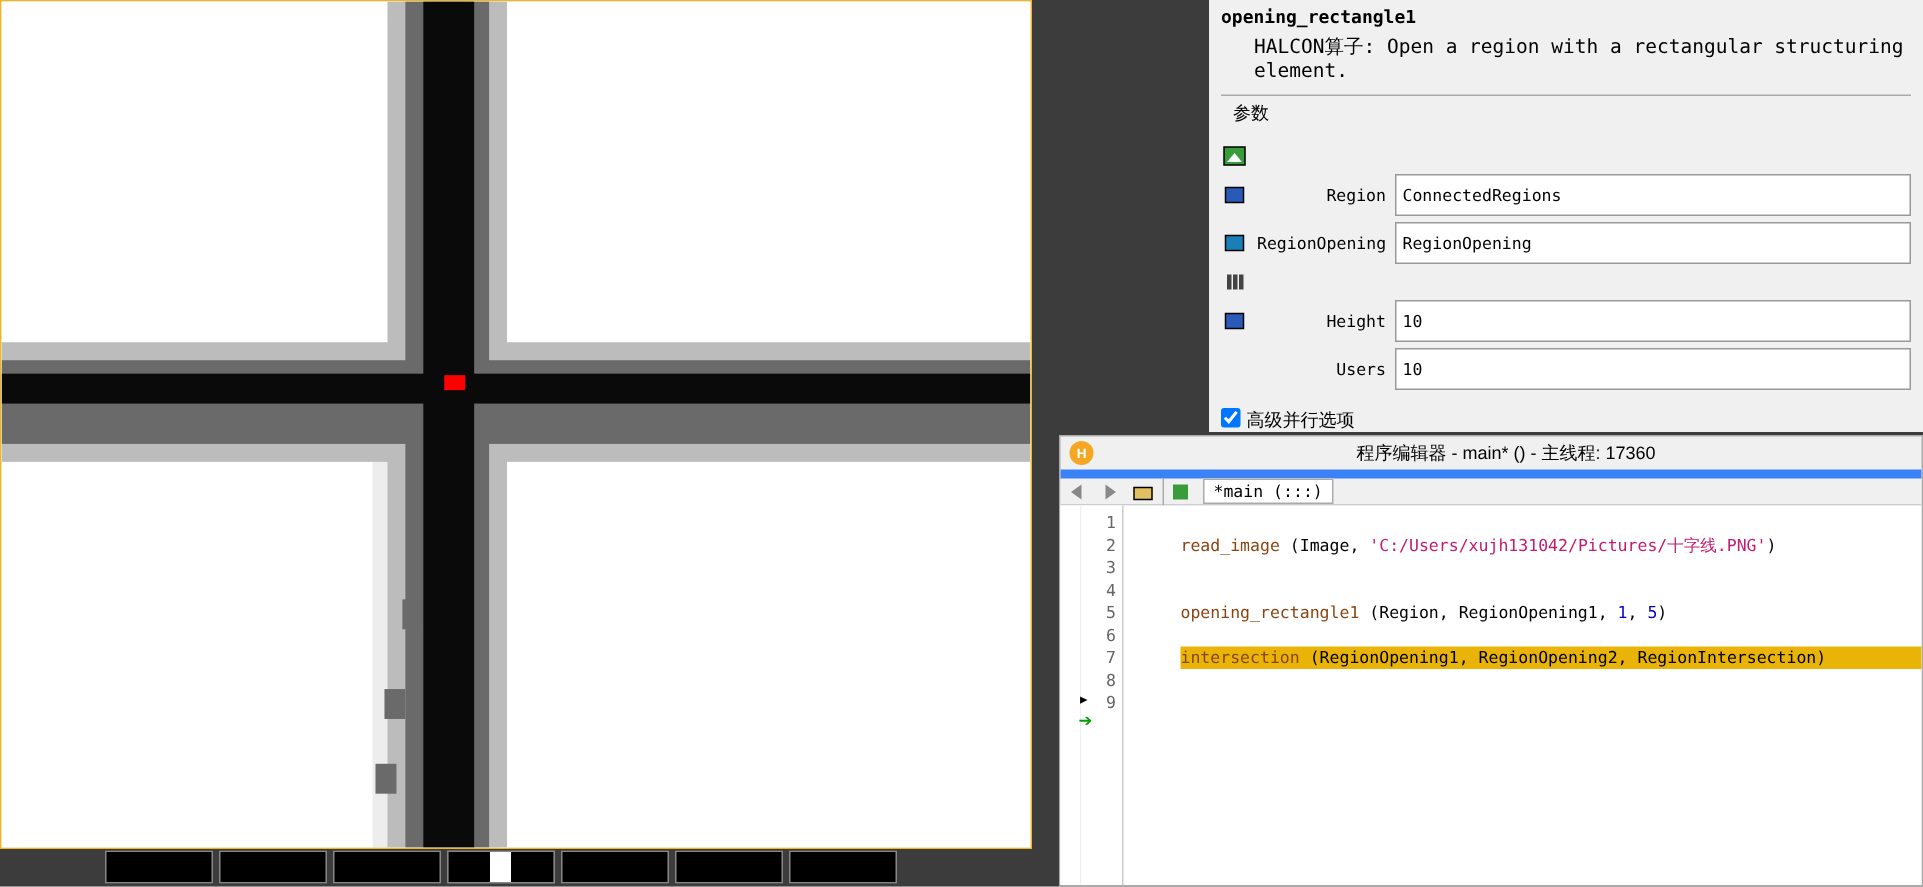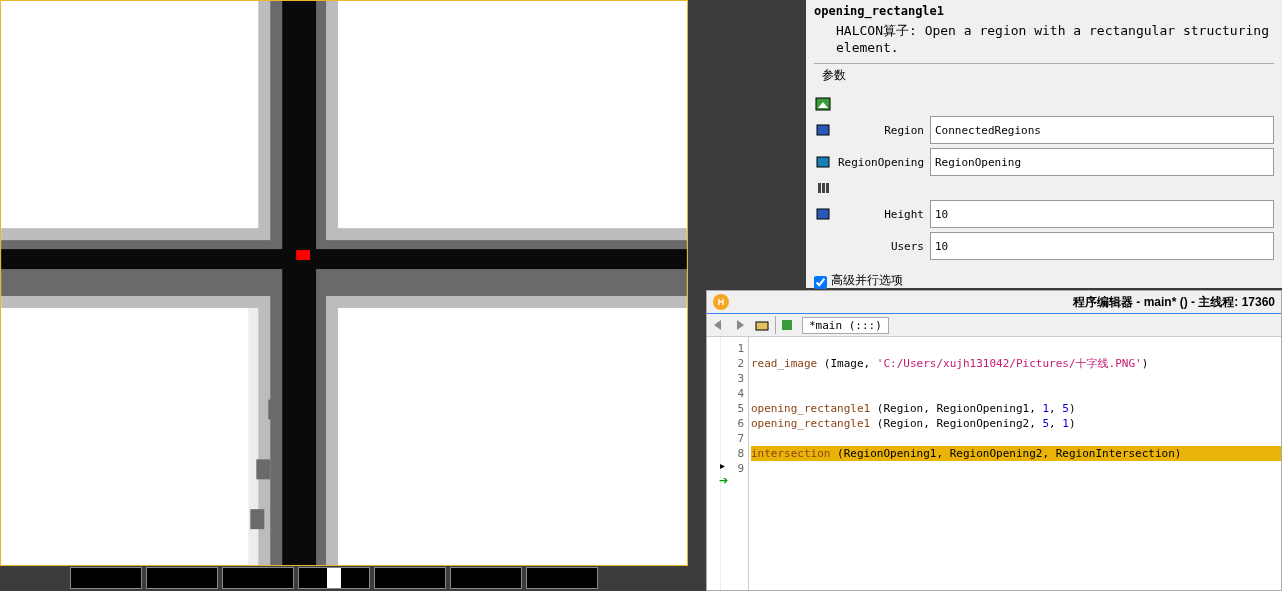--- a/index.html
+++ b/index.html
@@ -13,39 +13,39 @@
 
 .param-panel { position: absolute; left: 806px; top: 0; width: 476px; height: 288px; background: #f0f0f0; padding: 4px 8px; }
 .op-title { font-weight: bold; font-size: 12px; font-family: Consolas, monospace; margin-bottom: 4px; }
 .op-desc { font-family: Consolas, monospace; font-size: 13px; margin-left: 22px; margin-bottom: 8px; }
 .fieldset-label { font-size: 12px; padding: 0 4px; background: #f0f0f0; display: inline-block; position: relative; top: -8px; left: 4px; }
 .param-field { border-top: 1px solid #aaa; margin-top: 4px; padding-top: 11px; }
 .param-row { display: flex; align-items: center; margin: 4px 0; justify-content: space-between; }
 .param-icon { width: 18px; height: 16px; margin-right: 6px; display: inline-flex; align-items: center; justify-content: center; }
 .param-label { width: 92px; text-align: right; padding-right: 6px; font-family: Consolas, monospace; font-size: 11px; }
 .param-input { flex: 1; height: 28px; border: 1px solid #999; padding: 0 4px; font-size: 11px; font-family: Consolas, monospace; background: #fff; }
-.adv-row { display: flex; align-items: flex-end; margin-top: 12px; margin-bottom: 6px; }
+.adv-row { display: flex; align-items: flex-start; margin-top: 12px; margin-bottom: 6px; }
 .adv-row input[type="checkbox"] { margin-right: 4px; }
 .btn-row { display: flex; gap: 22px; }
 .btn { flex: 1; height: 22px; border: 3px solid #22c55e; background: #f5f5f5; font-size: 12px; cursor: pointer; display: flex; align-items: center; justify-content: center; }
 .btn.primary { border: 2px solid #4a90d9; background: #fff; }
 
 .editor-panel { position: absolute; left: 706px; top: 290px; width: 576px; height: 301px; background: #f0f0f0; border: 1px solid #aaa; }
 .editor-title-row { display: flex; align-items: center; height: 22px; padding: 0 6px; gap: 4px; }
 .halcon-icon { width: 16px; height: 16px; background: #f5a623; border-radius: 50%; display: flex; align-items: center; justify-content: center; color: #fff; font-size: 9px; font-weight: bold; }
-.editor-title { flex: 1; text-align: right; font-size: 12px; font-weight: bold; }
-.editor-toolbar { display: flex; align-items: center; height: 24px; border-top: 1px solid #3b82f6; border-bottom: 1px solid #ccc; padding: 0 2px; gap: 2px; background: #f0f0f0; }
+.editor-title { flex: 1; text-align: center; font-size: 12px; }
+.editor-toolbar { display: flex; align-items: center; height: 24px; border-top: 6px solid #3b82f6; border-bottom: 1px solid #ccc; padding: 0 2px; gap: 2px; background: #f0f0f0; }
 .tb-btn { width: 20px; height: 20px; display: flex; align-items: center; justify-content: center; cursor: pointer; }
 .tab-label { border: 1px solid #aaa; padding: 1px 6px; font-family: Consolas, monospace; font-size: 11px; background: #fff; margin-left: 2px; }
 
 .code-area { display: flex; height: calc(100% - 46px); background: #fff; }
 .bp-col { width: 14px; background: #fff; border-right: 1px solid #eee; position: relative; }
 .ln-col { width: 20px; background: #fff; text-align: right; padding-right: 4px; font-family: Consolas, monospace; font-size: 11px; color: #666; line-height: 15px; padding-top: 4px; border-right: 1px solid #ccc; }
 .mark-col { width: 8px; background: #fff; position: relative; }
-.code-col { flex: 1; font-family: Consolas, monospace; font-size: 11px; line-height: 15px; padding-top: 4px; padding-left: 2px; }
+.code-col { flex: 1; font-family: Consolas, monospace; font-size: 11px; line-height: 15px; padding-top: 4px; padding-left: 2px; margin-left: 36px; }
 .code-line { white-space: pre; }
 .highlight-line { background: #eab308; }
 .fn { color: #8b4513; }
 .num { color: #0000cc; }
 .str { color: #c41a70; }
 .arrow-green { position: absolute; color: #00a000; font-size: 11px; left: -2px; }
 .arrow-black { position: absolute; color: #000; font-size: 10px; left: -1px; }
 </style>
 </head>
 <body>
@@ -200,18 +200,17 @@
         <div>7</div>
         <div>8</div>
         <div>9</div>
     </div>
     <div class="code-col">
       <div class="code-line"> </div>
       <div class="code-line"><span class="fn">read_image</span> (Image, <span class="str">'C:/Users/xujh131042/Pictures/十字线.PNG'</span>)</div>
       <div class="code-line"> </div>
       <div class="code-line"> </div>
       <div class="code-line"><span class="fn">opening_rectangle1</span> (Region, RegionOpening1, <span class="num">1</span>, <span class="num">5</span>)</div>
-      <div class="code-line"><span class="fn">opening_rectangle1</span> (Region, RegionOpening2, <span class="num">5</span>, <span class="num">1</span>)</div>
       <div class="code-line"> </div>
       <div class="code-line highlight-line"><span class="fn">intersection</span> (RegionOpening1, RegionOpening2, RegionIntersection)</div>
     </div>
   </div>
 </div>
 
 </body></html>

